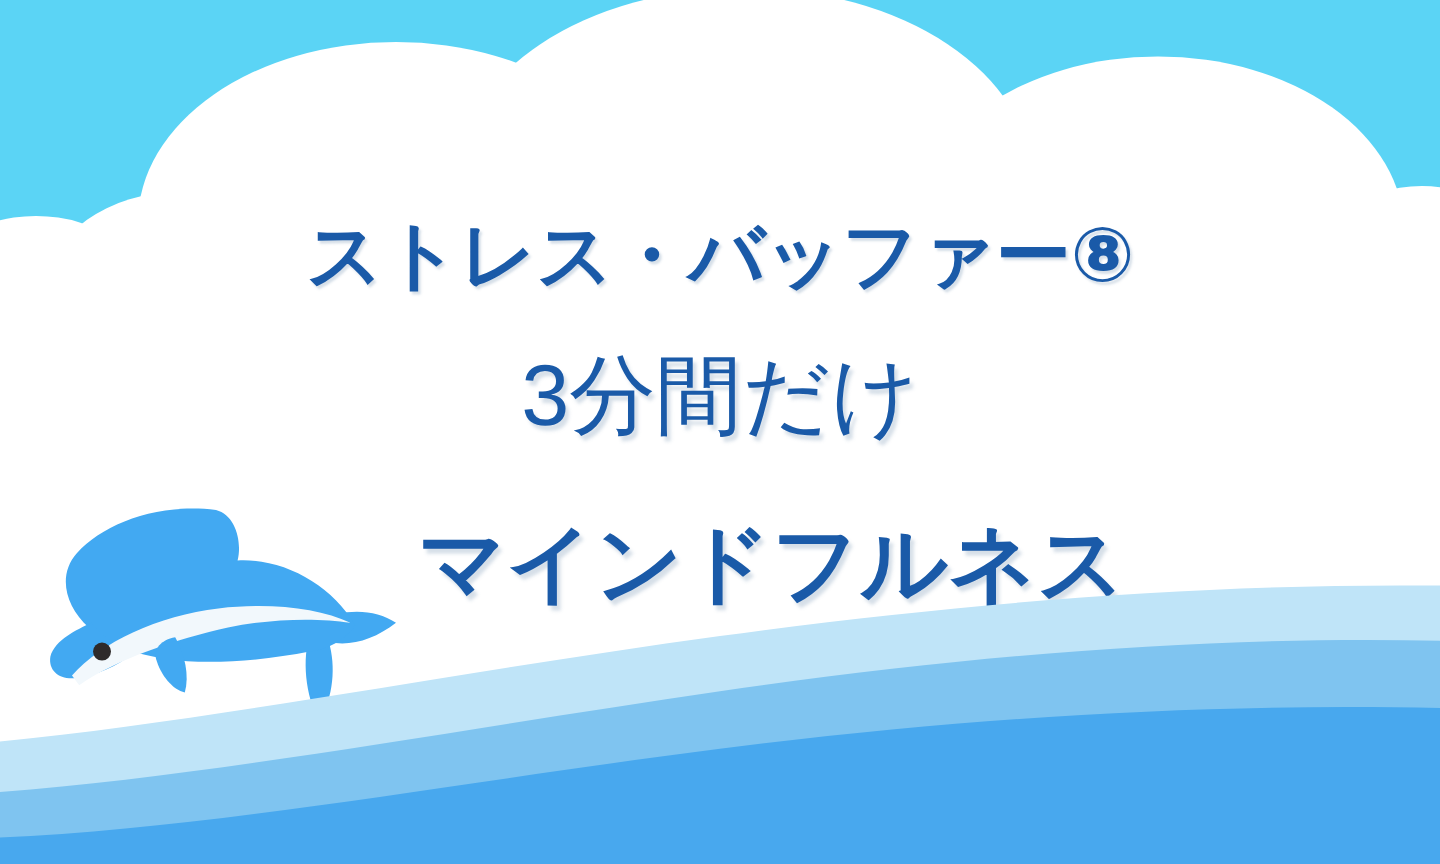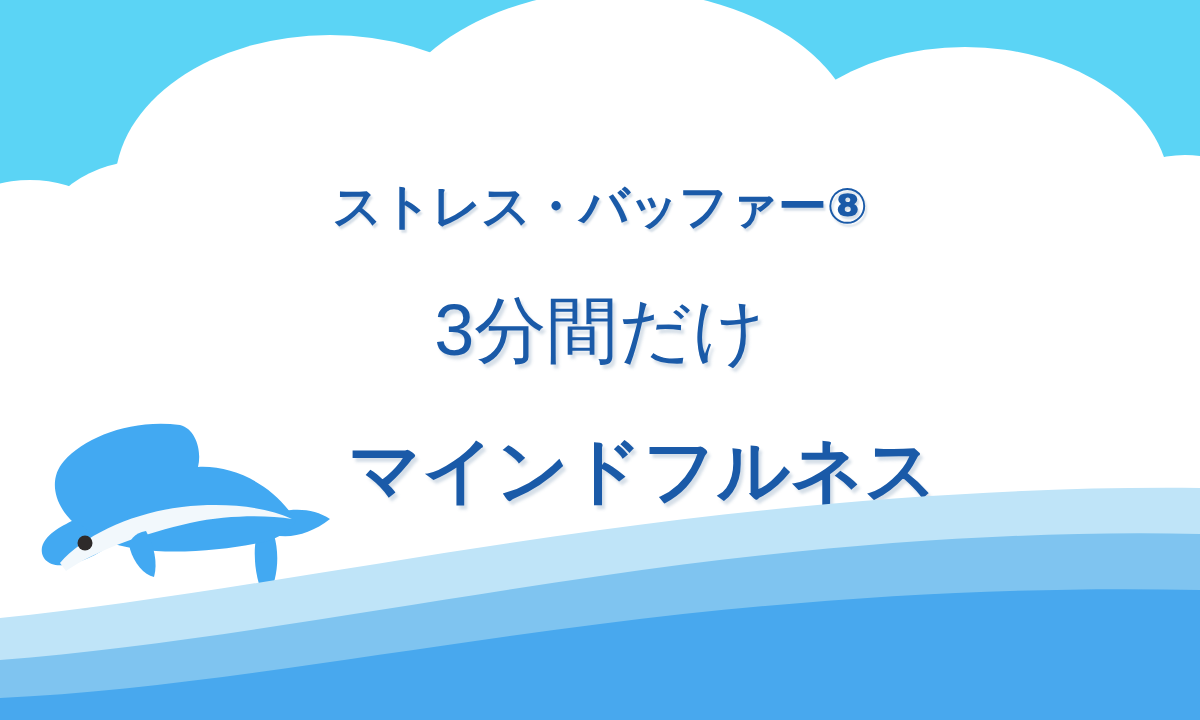--- a/index.html
+++ b/index.html
@@ -36,21 +36,21 @@
     top: 0;
     width: 1200px;
     text-align: center;
   }
 
   .eyebrow {
     position: absolute;
     top: 182px;
     left: 0;
     width: 1200px;
-    font-size: 49px;
+    font-size: 63px;
     font-weight: 700;
     letter-spacing: -0.5px;
     color: #1a5aa8;
     text-shadow: 2px 3px 2px rgba(120,150,180,0.30);
     line-height: 1;
     white-space: nowrap;
   }
 
   .headline-1 {
     position: absolute;

